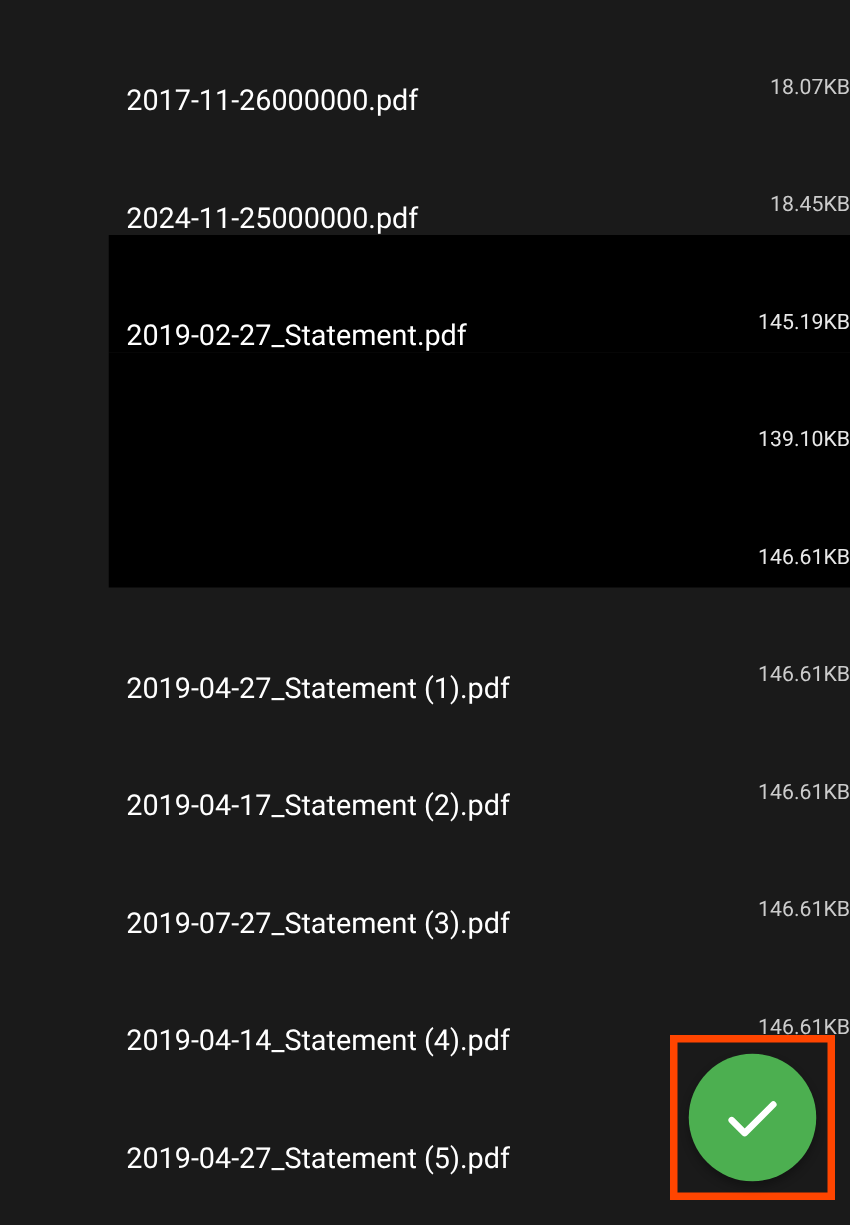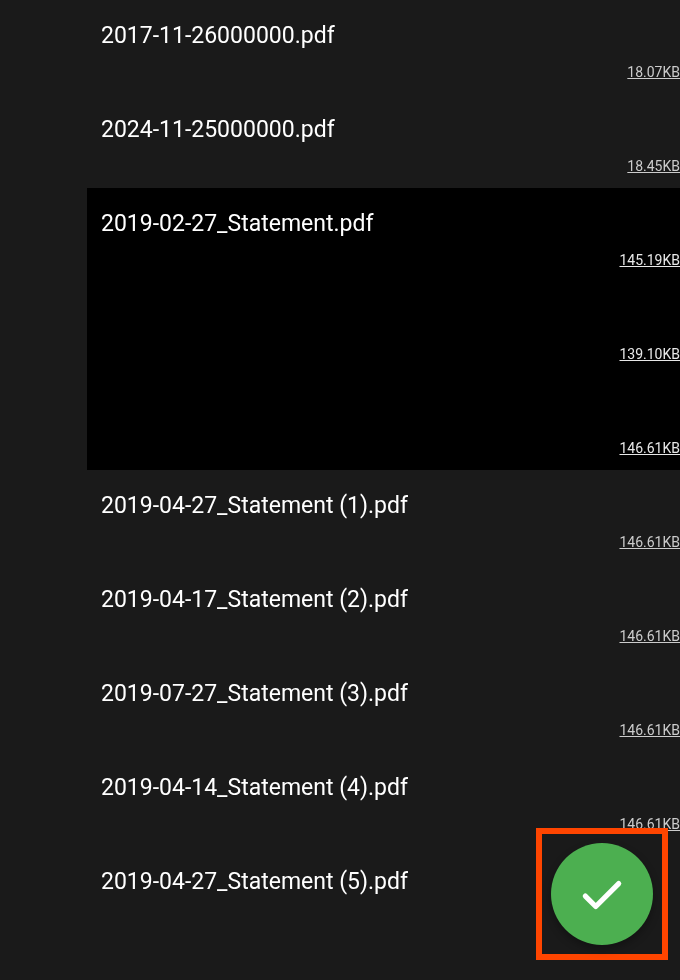--- a/index.html
+++ b/index.html
@@ -17,39 +17,37 @@
     }
     .file-list {
       width: 100%;
       padding-left: 87px;
     }
     .file-item {
       position: relative;
       height: 94px;
       display: flex;
       flex-direction: column;
-      justify-content: flex-start;
-      padding-top: 22px;
+      justify-content: flex-end;
     }
     .file-item.selected {
       background: #000000;
     }
     .file-name {
       color: #ffffff;
       font-size: 23px;
       font-weight: 400;
       padding-left: 14px;
     }
     .file-size {
       color: #cccccc;
-      font-size: 14px;
+      font-size: 17px;
       position: absolute;
       right: 0;
       bottom: 14px;
-      text-decoration: underline;
     }
     .file-item.selected .file-size {
       color: #e8e8e8;
     }
     .fab-container {
       position: absolute;
       bottom: 20px;
       right: 12px;
       width: 132px;
       height: 132px;

